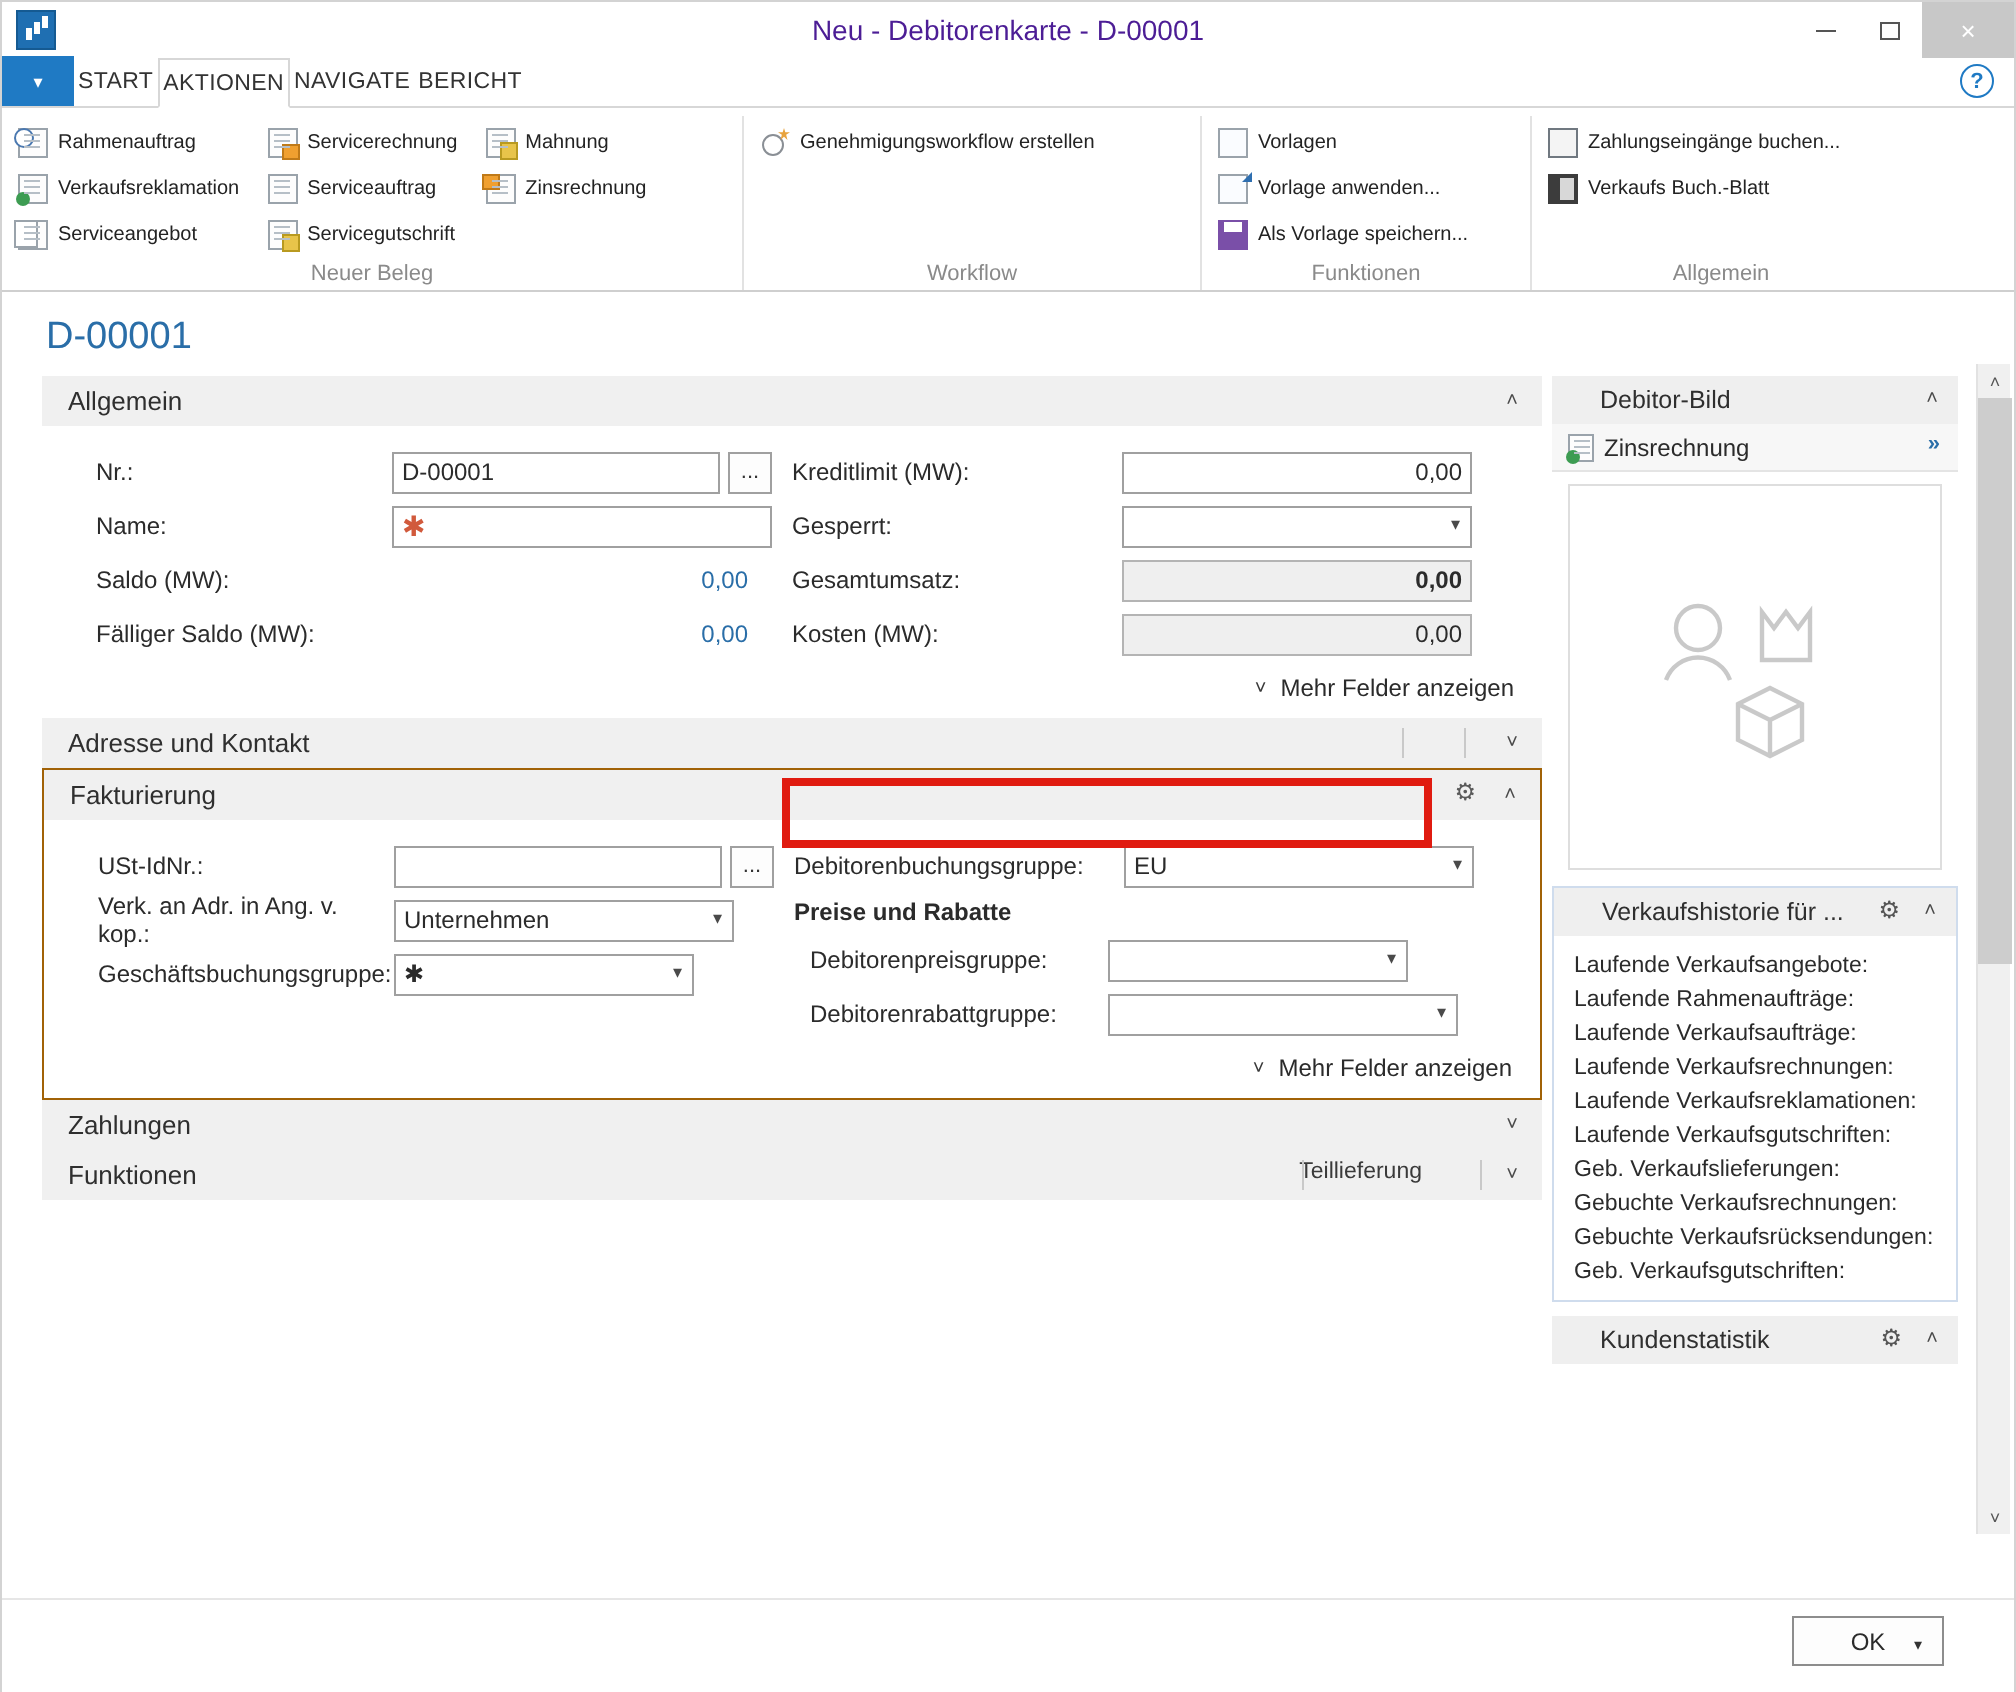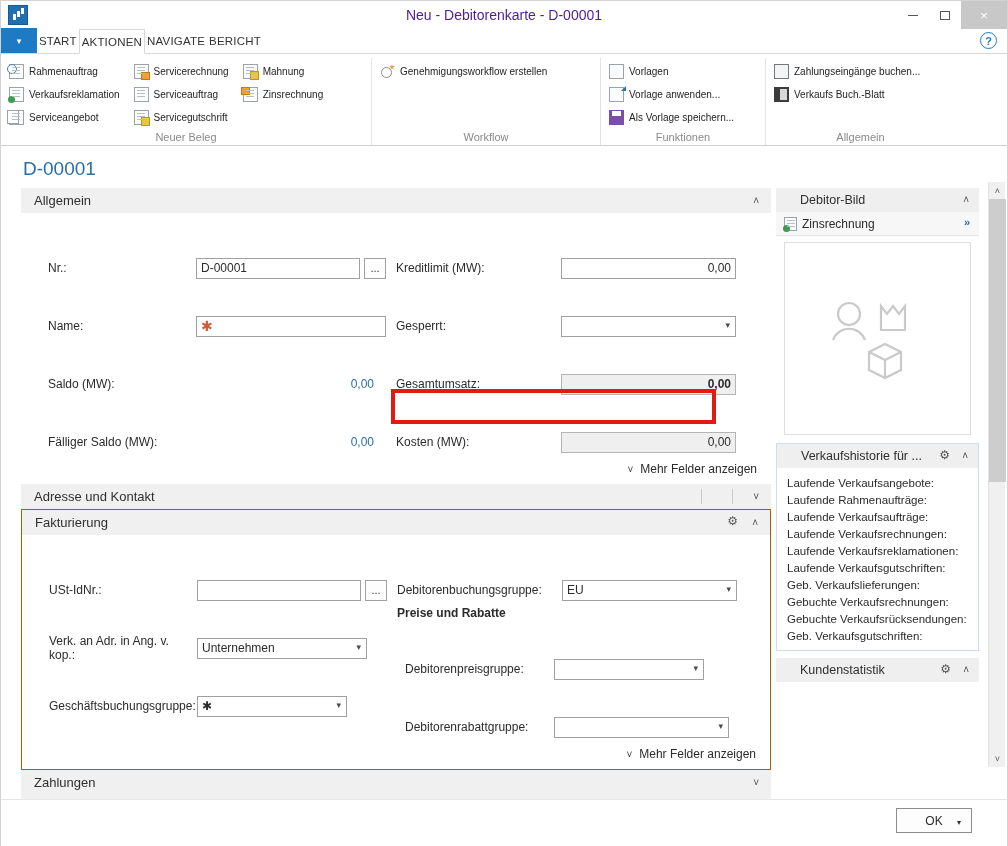--- a/index.html
+++ b/index.html
@@ -269,21 +269,20 @@
   .sect.focused .sect-head { background:#f0f0f0; }
 
   .grid2 { display: flex; }
   .col-a { width: 375px; padding-left: 13px; }
   .col-b { width: 360px; }
 
   .frow {
     display: flex; align-items: center;
     height: 26px;
     margin-bottom: 1px;
-    margin-top: 32px;
   }
   .flabel {
     font-size: 12px;
     color: #2b2b2b;
     flex: 0 0 auto;
   }
   .col-a .flabel { width: 162px; padding-left: 14px; }
   .col-b .flabel { width: 165px; }
 
   .finput {

